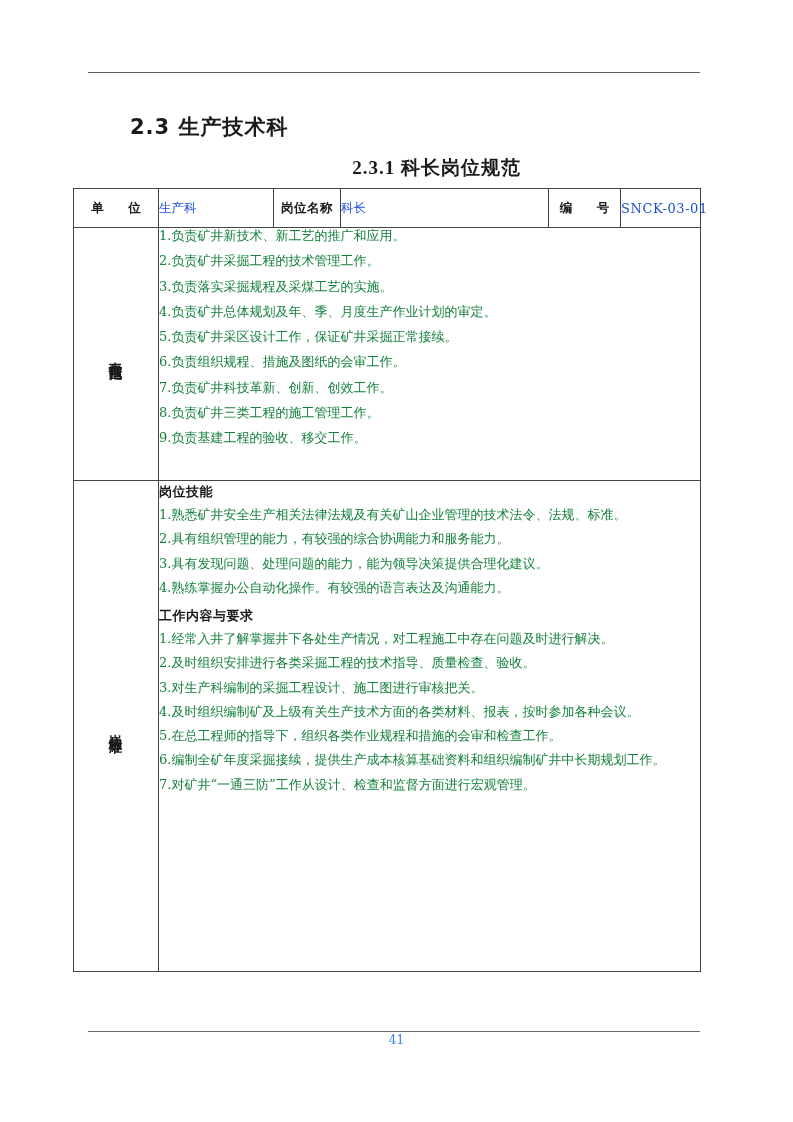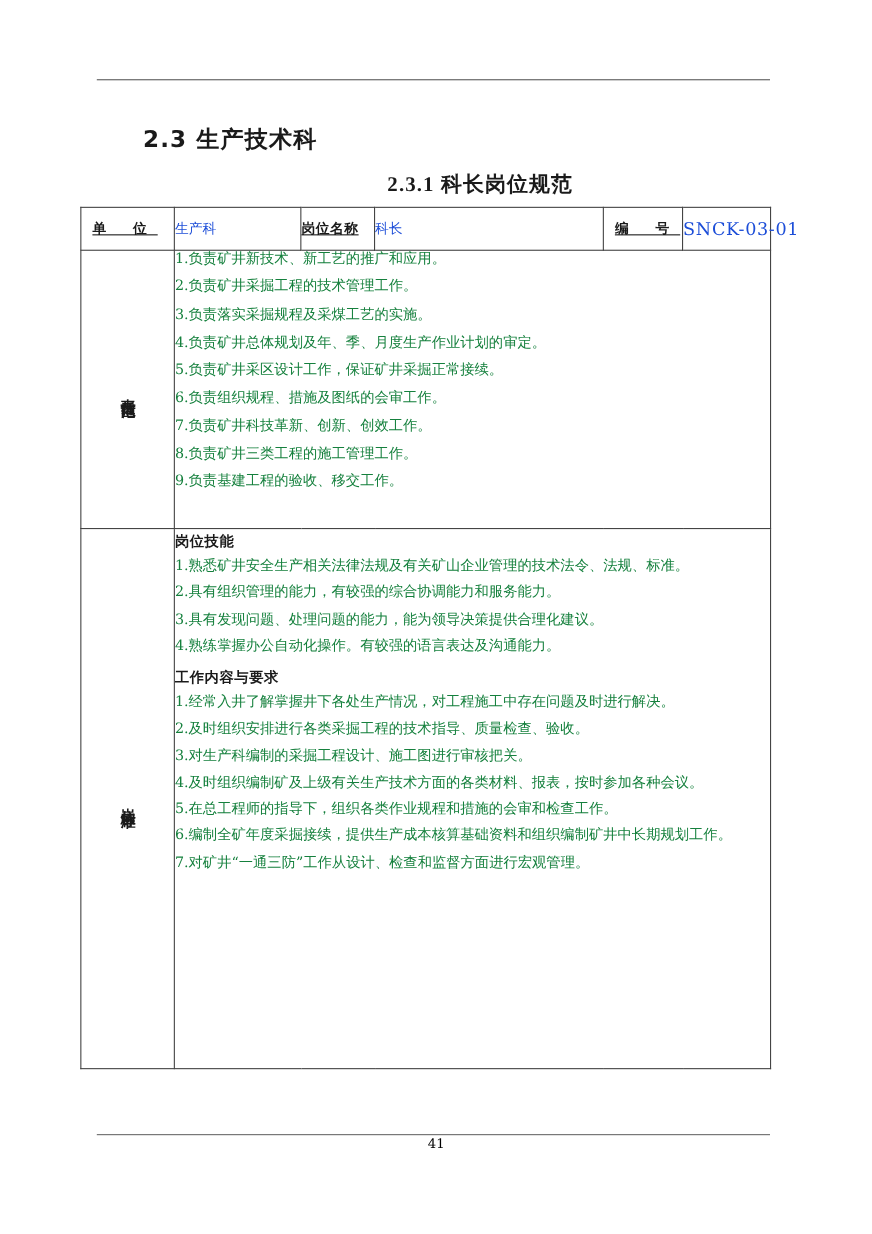--- a/index.html
+++ b/index.html
@@ -71,43 +71,42 @@
     border: 1.1px solid #444444;
     padding: 0;
     vertical-align: top;
     font-size: 12.5px;
   }
 
   .lbl {
     font-family: "DejaVu Sans", "Liberation Sans", sans-serif;
     font-weight: bold;
     font-size: 13px;
-    text-align: left;
+    text-align: center;
     vertical-align: middle !important;
     white-space: nowrap;
     height: 38px;
     letter-spacing: 0.5px;
-    text-decoration: underline;
   }
   .lbl.spaced {
     letter-spacing: 10px;
     text-indent: 10px;
   }
 
   .val {
     vertical-align: middle !important;
     padding-left: 9px;
     font-size: 13px;
     color: #1d4ed8;
     white-space: nowrap;
   }
   .val.mono {
     font-family: "DejaVu Serif", "Liberation Serif", serif;
     letter-spacing: 0.6px;
-    font-size: 16px;
+    font-size: 13px;
   }
 
   
   .vlbl {
     vertical-align: middle !important;
     text-align: center;
   }
   .vtext {
     font-family: "DejaVu Sans", "Liberation Sans", sans-serif;
     font-weight: bold;
@@ -162,21 +161,21 @@
     height: 0;
     border-top: 1.2px solid #6a6a6a;
   }
   .page-num {
     position: absolute;
     left: 0;
     top: 1033px;
     width: 793px;
     text-align: center;
     font-size: 12px;
-    color: #000000;
+    color: #3b82f6;
   }
 </style>
 </head>
 <body>
 
 <div class="page">
 
   <div class="header-rule"></div>
 
   <div class="h-section">2.3 生产技术科</div>

